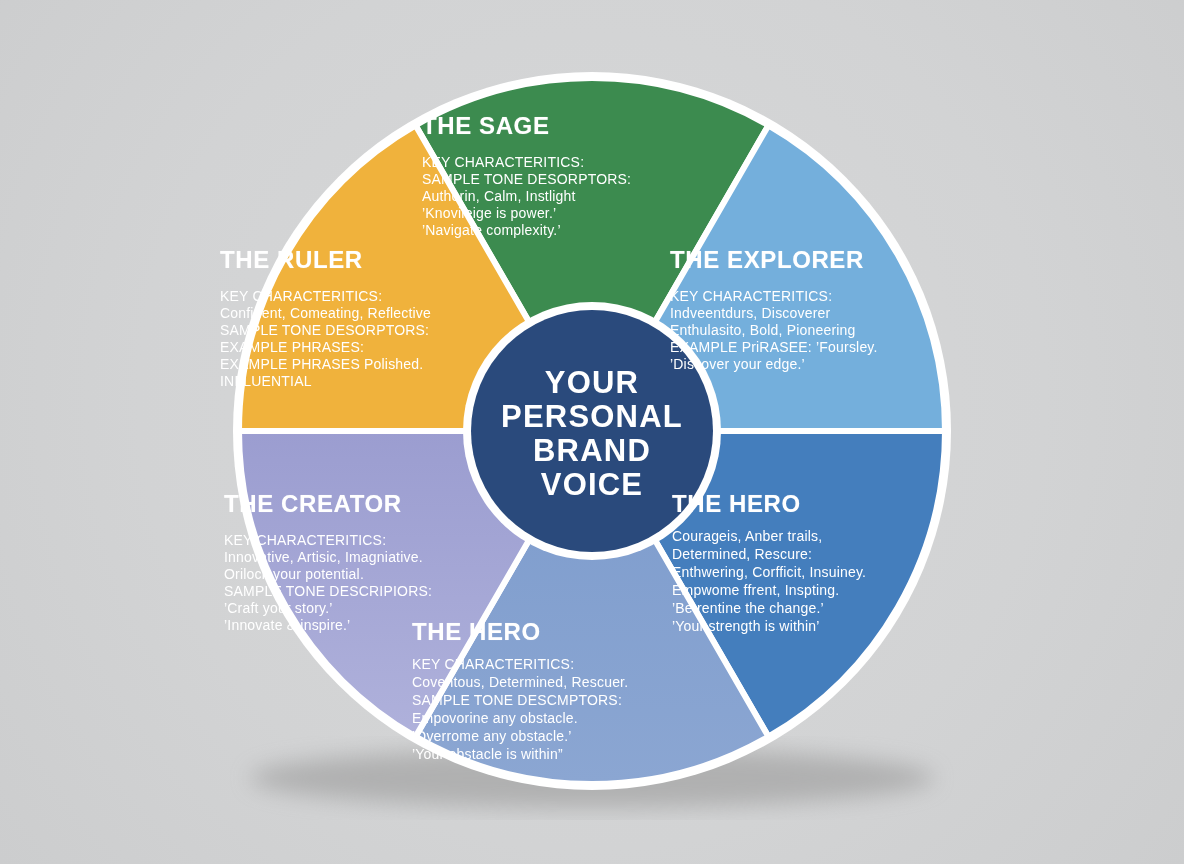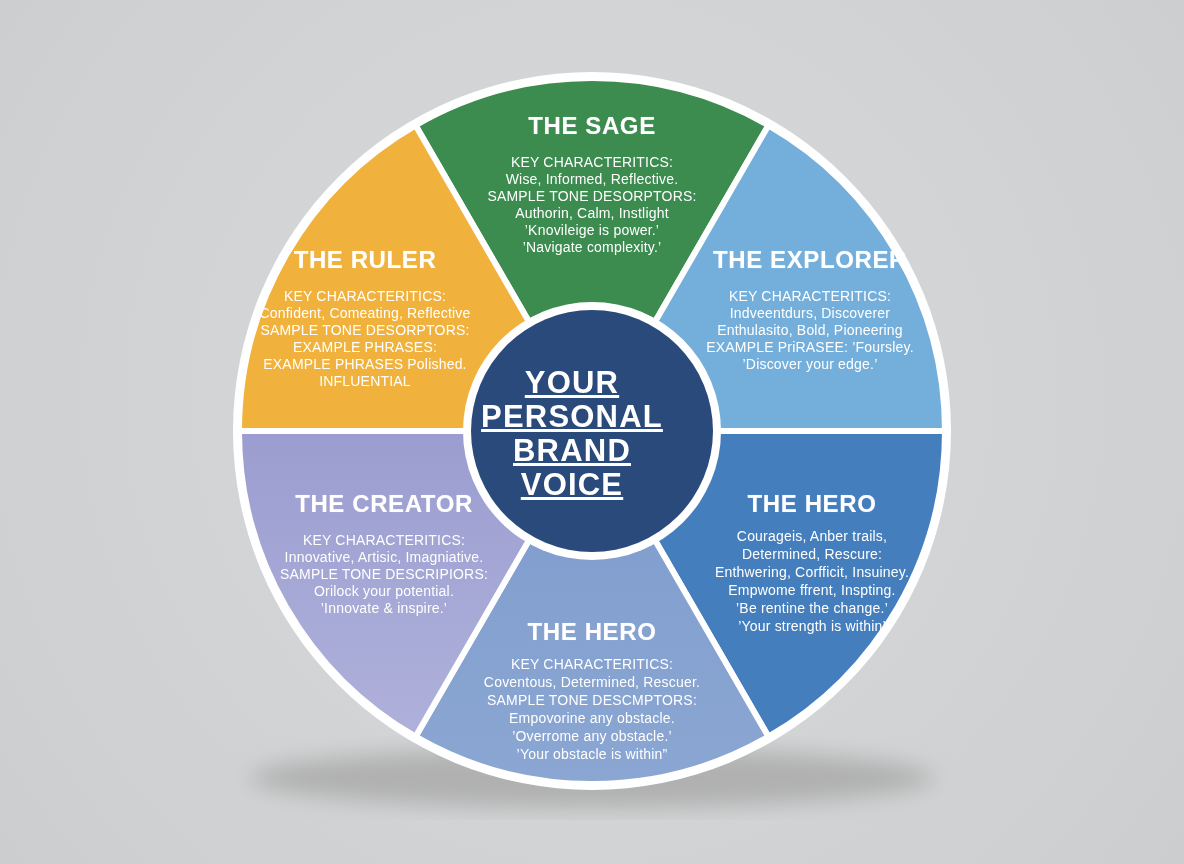--- a/index.html
+++ b/index.html
@@ -9,47 +9,46 @@
     font-family:"Liberation Sans", sans-serif;
   }
   .stage{
     position:relative;width:1184px;height:864px;
     background:radial-gradient(circle at 50% 46%, #d7d8d9 0%, #d2d3d4 60%, #cccdce 100%);
   }
   .stage svg{position:absolute;left:0;top:0;}
   .seg-label{
     position:absolute;
     transform:translateX(-50%);
-    text-align:center;
+    text-align:left;
     color:#ffffff;
     pointer-events:none;
   }
   .seg-title{
     font-size:24px;
     font-weight:700;
     letter-spacing:0.6px;
     line-height:28px;
     margin-bottom:14px;
     text-shadow:0 0 1px rgba(255,255,255,0.35);
   }
   .seg-body{font-size:14px;line-height:17px;letter-spacing:0.2px;}
   .seg-body .line{white-space:nowrap;}
   .lh18 .seg-body{font-size:14px;line-height:18px;}
   .center-label{
     position:absolute;
-    left:572px;top:366px;
+    left:592px;top:366px;
     transform:translateX(-50%);
     text-align:center;
     color:#ffffff;
     font-weight:700;
     font-size:31px;
     line-height:34px;
     letter-spacing:1.2px;
     pointer-events:none;
-    text-decoration:underline;
   }
 </style>
 </head>
 <body>
 
 <div class="stage" style="background-color: rgb(210, 211, 212);">
 
   <svg width="1184" height="864" viewBox="0 0 1184 864">
     <defs>
       <filter id="softBlur" x="-20%" y="-20%" width="140%" height="140%">
@@ -79,21 +78,20 @@
     </g>
 
     <circle cx="592" cy="431" r="129" fill="#ffffff"></circle>
     <circle cx="592" cy="431" r="121" fill="#2a4a7c"></circle>
   </svg>
 
   <div class="seg-label" style="left:592px;top:112px;width:340px;">
     <div class="seg-title">THE SAGE</div>
     <div class="seg-body">
         <div class="line">KEY CHARACTERITICS:</div>
-        <div class="line">Wise, Informed, Reflective.</div>
         <div class="line">SAMPLE TONE DESORPTORS:</div>
         <div class="line">Authorin, Calm, Instlight</div>
         <div class="line">’Knovileige is power.’</div>
         <div class="line">’Navigate complexity.’</div>
       </div>
   </div>
 
   <div class="seg-label" style="left:810px;top:246px;width:280px;">
     <div class="seg-title">THE EXPLORER</div>
     <div class="seg-body">
@@ -127,22 +125,23 @@
         <div class="line">’Overrome any obstacle.’</div>
         <div class="line">’Your obstacle is within”</div>
       </div>
   </div>
 
   <div class="seg-label" style="left:384px;top:490px;width:320px;">
     <div class="seg-title">THE CREATOR</div>
     <div class="seg-body">
         <div class="line">KEY CHARACTERITICS:</div>
         <div class="line">Innovative, Artisic, Imagniative.</div>
+        <div class="line">Orilock your potential.</div>
         <div class="line">SAMPLE TONE DESCRIPIORS:</div>
-        <div class="line">Orilock your potential.</div>
+        <div class="line">’Craft your story.’</div>
         <div class="line">’Innovate &amp; inspire.’</div>
       </div>
   </div>
 
   <div class="seg-label" style="left:365px;top:246px;width:290px;">
     <div class="seg-title">THE RULER</div>
     <div class="seg-body">
         <div class="line">KEY CHARACTERITICS:</div>
         <div class="line">Confident, Comeating, Reflective</div>
         <div class="line">SAMPLE TONE DESORPTORS:</div>

